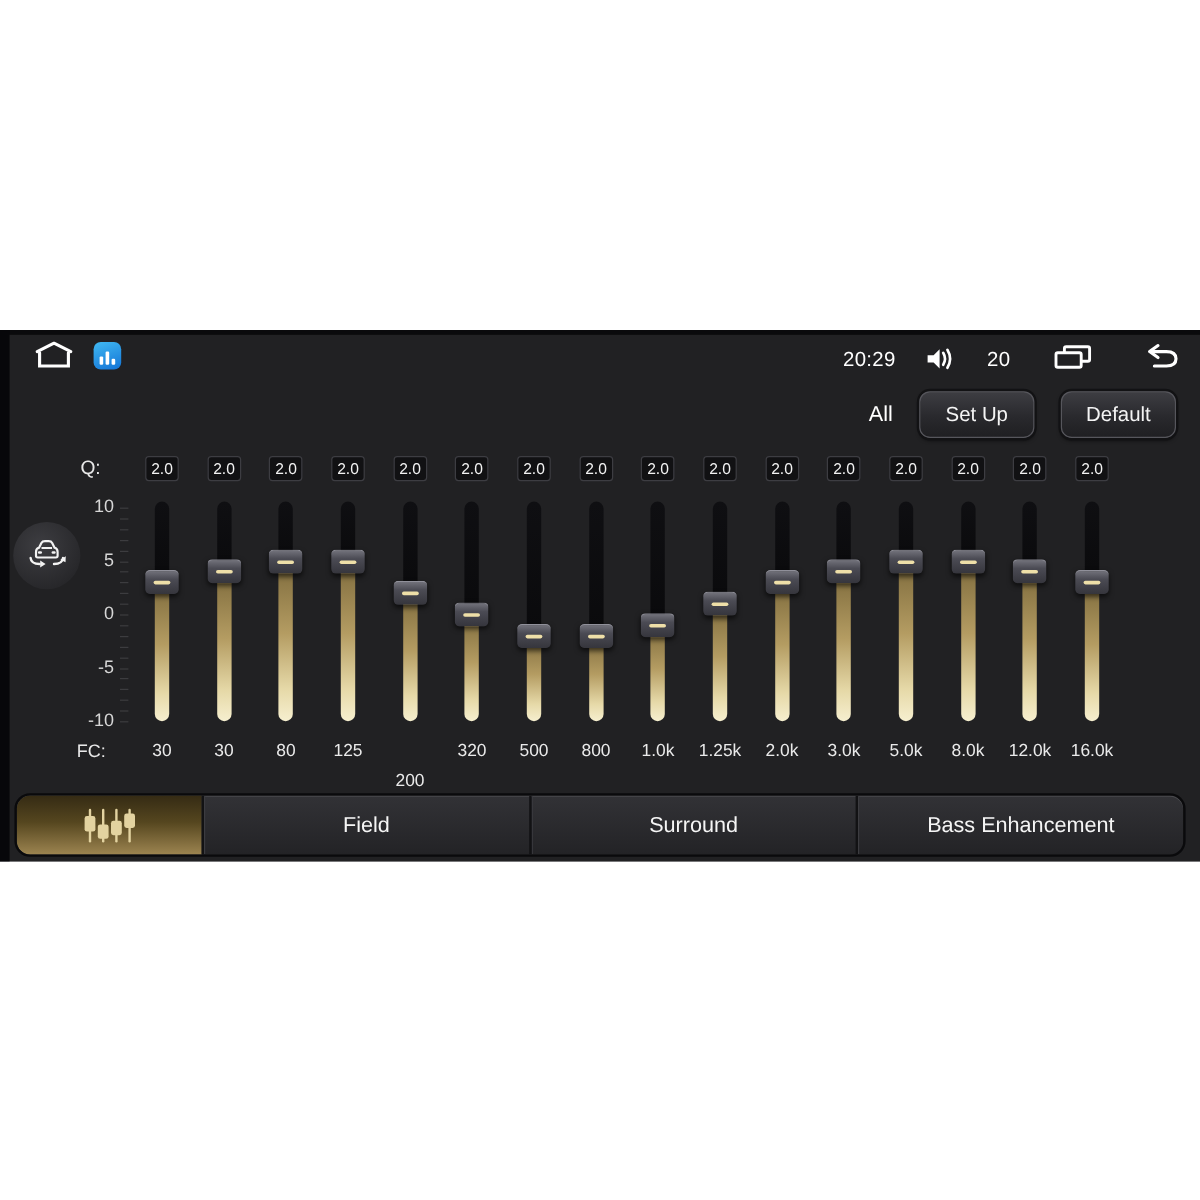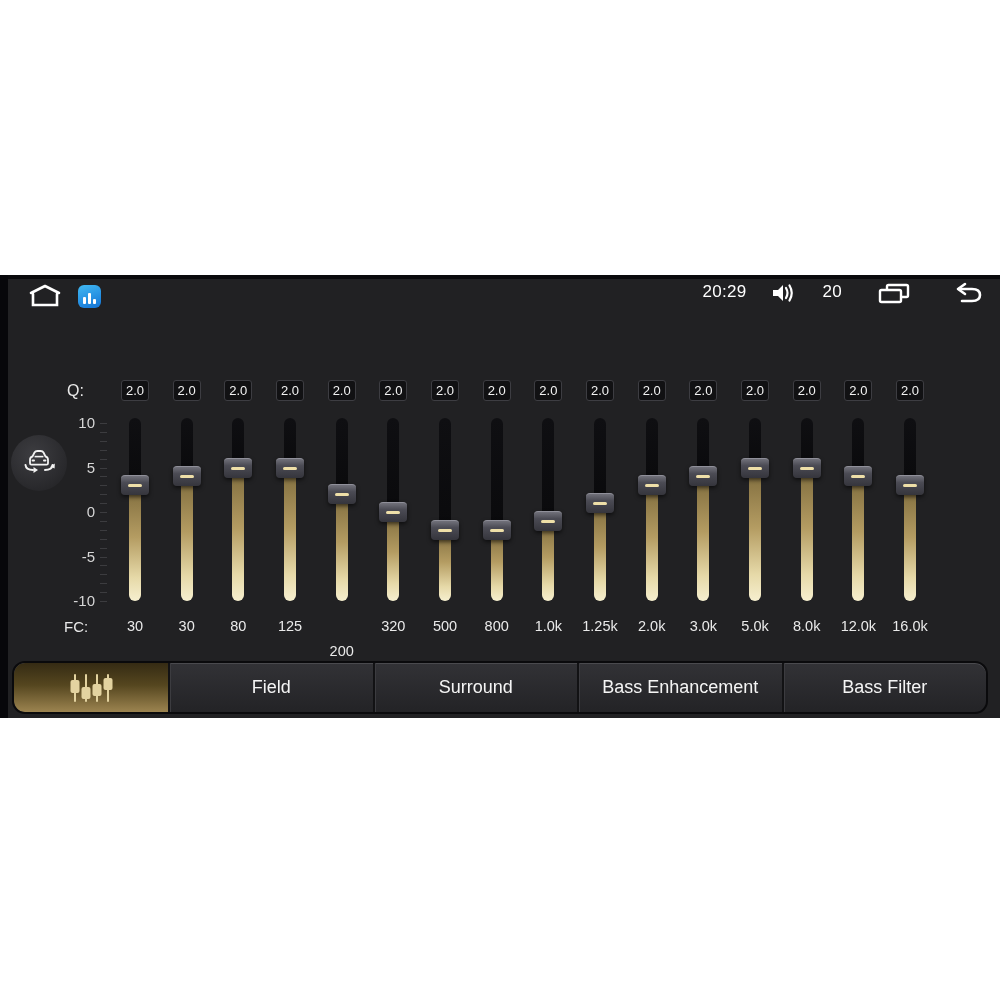--- a/index.html
+++ b/index.html
@@ -7,21 +7,21 @@
   #screen {
     position:absolute; left:0; top:275px; width:1000px; height:443px;
     background:#212123; overflow:hidden; color:#f2f2f2;
   }
   #left-edge { position:absolute; left:0; top:0; width:8px; height:443px; background:#07070a; }
   #top-edge  { position:absolute; left:0; top:0; width:1000px; height:4px; background:#0a0a0c; }
 
   
   #statusbar { position:absolute; left:0; top:7px; width:1000px; height:28px; }
   .sb-left { position:absolute; left:28px; top:0; display:flex; align-items:center; gap:16px; height:28px; }
-  .sb-right { position:absolute; right:16px; top:0; display:flex; align-items:flex-start; gap:26px; height:28px; }
+  .sb-right { position:absolute; right:16px; top:0; display:flex; align-items:flex-end; gap:26px; height:28px; }
   .sb-time, .sb-vol { font-size:17px; color:#fff; letter-spacing:.3px; }
   .app-icon { width:23px; height:23px; border-radius:6px;
      background:linear-gradient(160deg,#41b9f2,#1273d6); display:flex; align-items:flex-end;
      justify-content:center; gap:2px; padding-bottom:4px; }
   .app-icon i { display:block; width:3px; background:#fff; border-radius:1px; }
   .sb-icon { display:block; }
 
   
   #preset-pill {
     position:absolute; left:30px; top:50px; width:122px; height:41px; border-radius:21px;
@@ -109,20 +109,25 @@
         <rect x="11" y="3" width="21" height="12" rx="1.5" fill="none" stroke="#fff" stroke-width="2.4"></rect>
         <rect x="4" y="8" width="21" height="12" rx="1.5" fill="#212123" stroke="#fff" stroke-width="2.4"></rect>
       </svg>
       <svg class="sb-icon" style="margin-left:10px" width="36" height="24" viewBox="0 0 36 24">
         <path d="M11 7 H24 Q32 7 32 13 Q32 19 24 19 H14" fill="none" stroke="#fff" stroke-width="2.6" stroke-linecap="round"></path>
         <polyline points="17,2 10,7 17,12" fill="none" stroke="#fff" stroke-width="2.6" stroke-linecap="round" stroke-linejoin="round"></polyline>
       </svg>
     </div>
   </div>
 
+  <div id="action-cluster">
+    <span id="all-label">All</span>
+    <div class="dark-btn">Set Up</div>
+    <div class="dark-btn">Default</div>
+  </div>
 
   <span id="q-label" class="row-label">Q:</span>
   <span id="fc-label" class="row-label">FC:</span>
 
   <div id="scale-layer">
       <div class="tick" style="top: 148px;"></div>
       <div class="tick" style="top: 156.9px;"></div>
       <div class="tick" style="top: 165.8px;"></div>
       <div class="tick" style="top: 174.7px;"></div>
       <div class="tick" style="top: 183.6px;"></div>
@@ -319,17 +324,16 @@
             <rect x="29" y="3" width="2" height="28" rx="1"></rect>
             <rect x="25.5" y="13" width="9" height="12" rx="2"></rect>
             <rect x="40" y="3" width="2" height="28" rx="1"></rect>
             <rect x="36.5" y="7" width="9" height="12" rx="2"></rect>
           </g>
         </svg>
       </div>
       <div class="tab">Field</div>
       <div class="tab">Surround</div>
       <div class="tab">Bass Enhancement</div>
-      <div class="tab">Bass Filter</div>
     </div>
 
   <div id="left-edge"></div>
 </div>
 
 </body></html>

